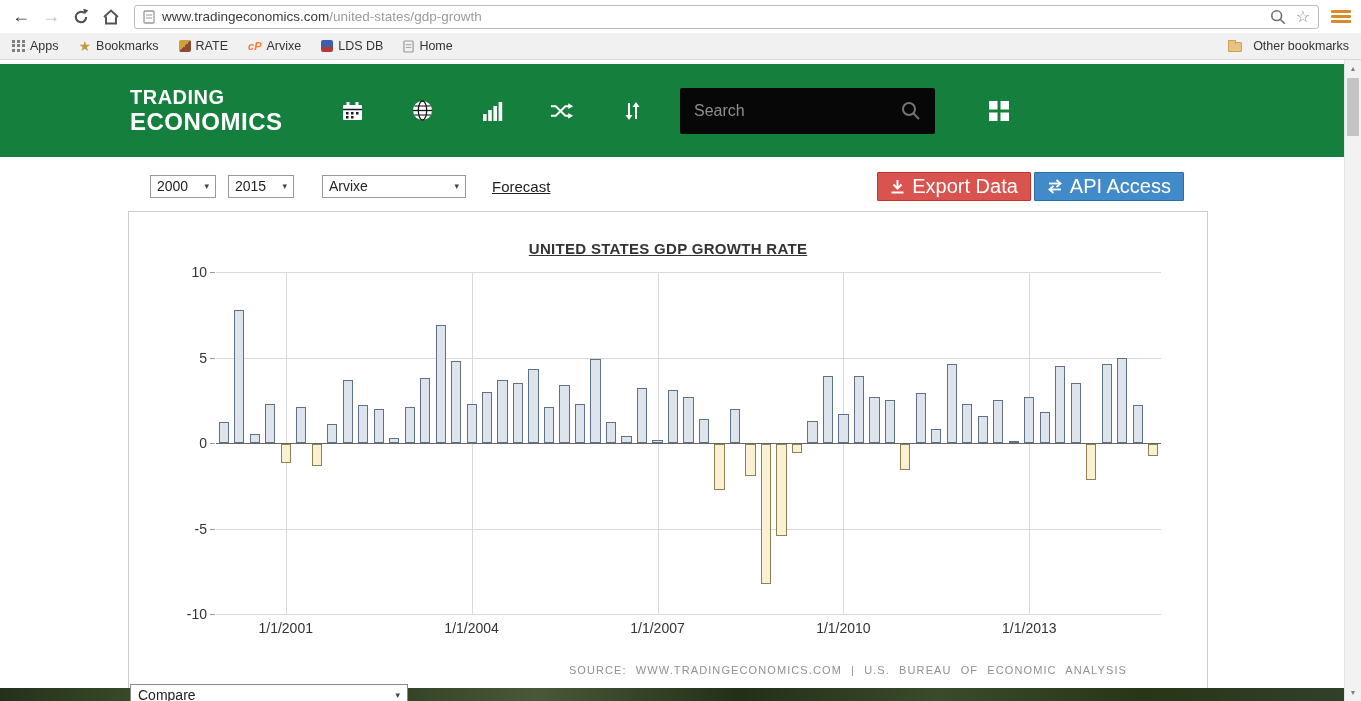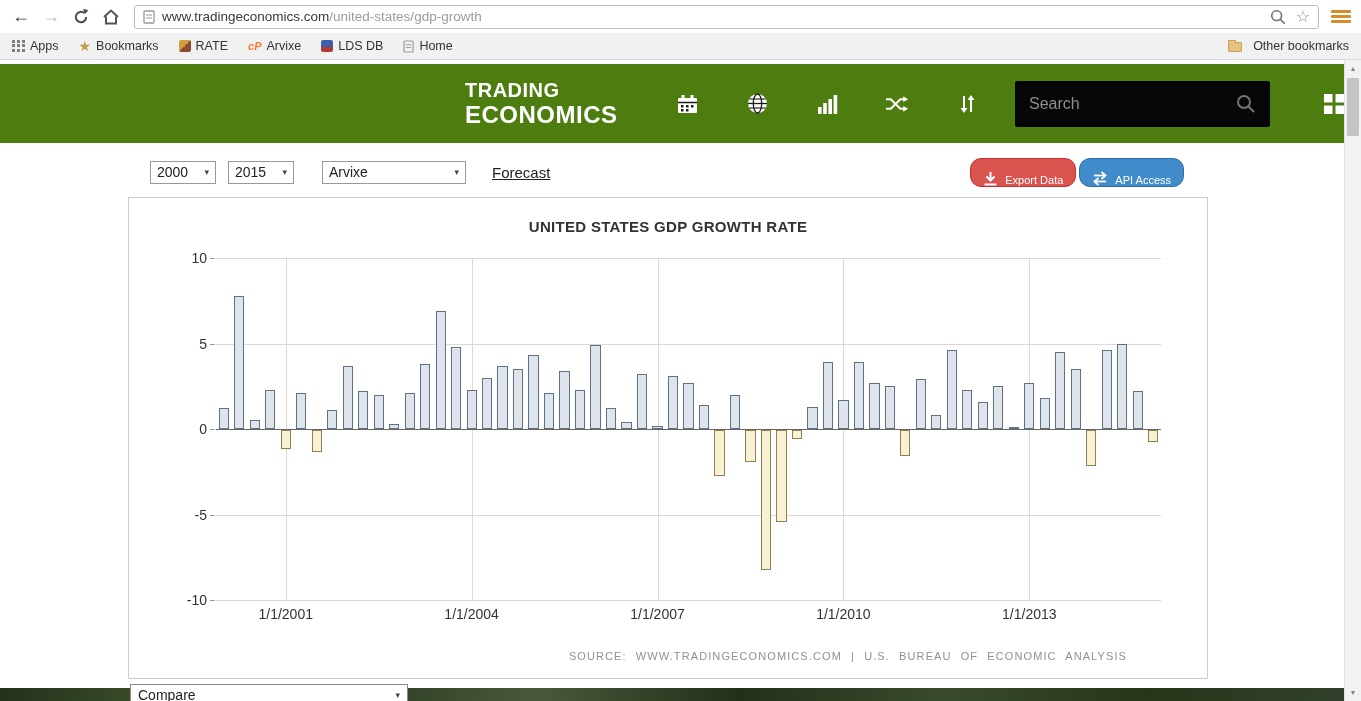--- a/index.html
+++ b/index.html
@@ -37,46 +37,46 @@
   .viewport { position:relative; width:1361px; height:641px; background:#f6f6f6; }
   .page { position:absolute; left:0; top:0; width:1344px; height:641px; background:#fff; overflow:hidden; }
 
   
   .scrollbar { position:absolute; right:0; top:0; width:17px; height:641px; background:#f2f2f2; border-left:1px solid #e2e2e2; }
   .sb-arrow { position:absolute; left:0; width:16px; height:15px; display:flex; align-items:center; justify-content:center; font-size:7px; color:#7f7f7f; cursor:pointer; }
   .sb-up { top:1px; } .sb-down { bottom:1px; }
   .sb-thumb { position:absolute; left:2px; top:18px; width:12px; height:58px; background:#c4c4c4; border-radius:1px; cursor:pointer; }
 
   
-  .te-header { margin-top:4px; height:79px; background:#4d7c0f; display:flex; align-items:center;justify-content:flex-end; }
+  .te-header { margin-top:4px; height:93px; background:#15803d; display:flex; align-items:center; }
   .logo { margin-left:130px; color:#fff; font-weight:bold; line-height:1; width:172px; }
   .logo .l1 { font-size:20px; letter-spacing:.5px; }
   .logo .l2 { font-size:24px; letter-spacing:.5px; margin-top:3px; }
   .nav-icons { display:flex; align-items:center; gap:46px; margin-left:38px; }
   .nav-icons > span { display:flex; align-items:center; justify-content:center; width:24px; cursor:pointer; }
   .search-box { margin-left:36px; width:255px; height:46px; background:#070707; border-radius:2px; display:flex; align-items:center; padding:0 14px; }
   .search-text { flex:1; color:#8f8f8f; font-size:16px; }
   .grid4 { margin-left:54px; cursor:pointer; display:flex; }
 
   
   .controls { margin:14px 0 0 128px; width:1080px; height:30px; display:flex; align-items:center; }
   .sel { height:23px; border:1px solid #999; background:#fff; display:flex; align-items:center; justify-content:space-between; font-size:14px; color:#222; padding:0 6px; cursor:pointer; }
   .sel .caret { font-size:9px; color:#444; margin-left:8px; }
   .sel-from { width:66px; margin-left:22px; }
   .sel-to { width:66px; margin-left:12px; }
   .sel-type { width:144px; margin-left:28px; }
   .forecast { margin-left:26px; font-size:15px; color:#222; text-decoration:underline; cursor:pointer; }
   .btns { margin-left:auto; margin-right:24px; display:flex; gap:3px; }
-  .btn { height:29px; display:flex; align-items:flex-end; gap:7px; padding:0 12px; color:#fff; font-size:11px; border-radius:11px; cursor:pointer; }
+  .btn { height:29px; display:flex; align-items:center; gap:7px; padding:0 12px; color:#fff; font-size:20px; border-radius:1px; cursor:pointer; }
   .btn-export { background:#d9534f; border:1px solid #c9302c; }
   .btn-api { background:#428bca; border:1px solid #2e6da4; }
 
   
   .chart-box { position:relative; margin:10px 0 0 128px; width:1080px; height:482px; border:1px solid #ccc; background:#fff; }
-  .chart-title { position:absolute; top:20px; left:0; right:0; text-align:center; font-weight:bold; font-size:15px; color:#333; letter-spacing:.3px; }
+  .chart-title { position:absolute; top:28px; left:0; right:0; text-align:center; font-weight:bold; font-size:15px; color:#333; letter-spacing:.3px;text-decoration:underline; }
   .ylabels { position:absolute; left:0; top:60px; width:78px; height:342px; }
   .ytick-label { position:absolute; right:0; transform:translateY(-50%); font-size:14px; color:#333; }
   .plot { position:absolute; left:87px; top:60px; width:945px; height:342px; }
   .gridline-h { position:absolute; left:0; right:0; height:1px; background:#dadada; }
   .gridline-h.zero { background:#666; z-index:3; }
   .gridline-v { position:absolute; top:0; bottom:0; width:1px; background:#dadada; }
   .ytick-mark { position:absolute; left:-6px; width:5px; height:1px; background:#999; }
   .bar { position:absolute; z-index:2; }
   .xaxis { position:absolute; left:87px; top:408px; width:945px; height:20px; }
   .xtick { position:absolute; transform:translateX(-50%); font-size:14px; color:#333; white-space:nowrap; }

